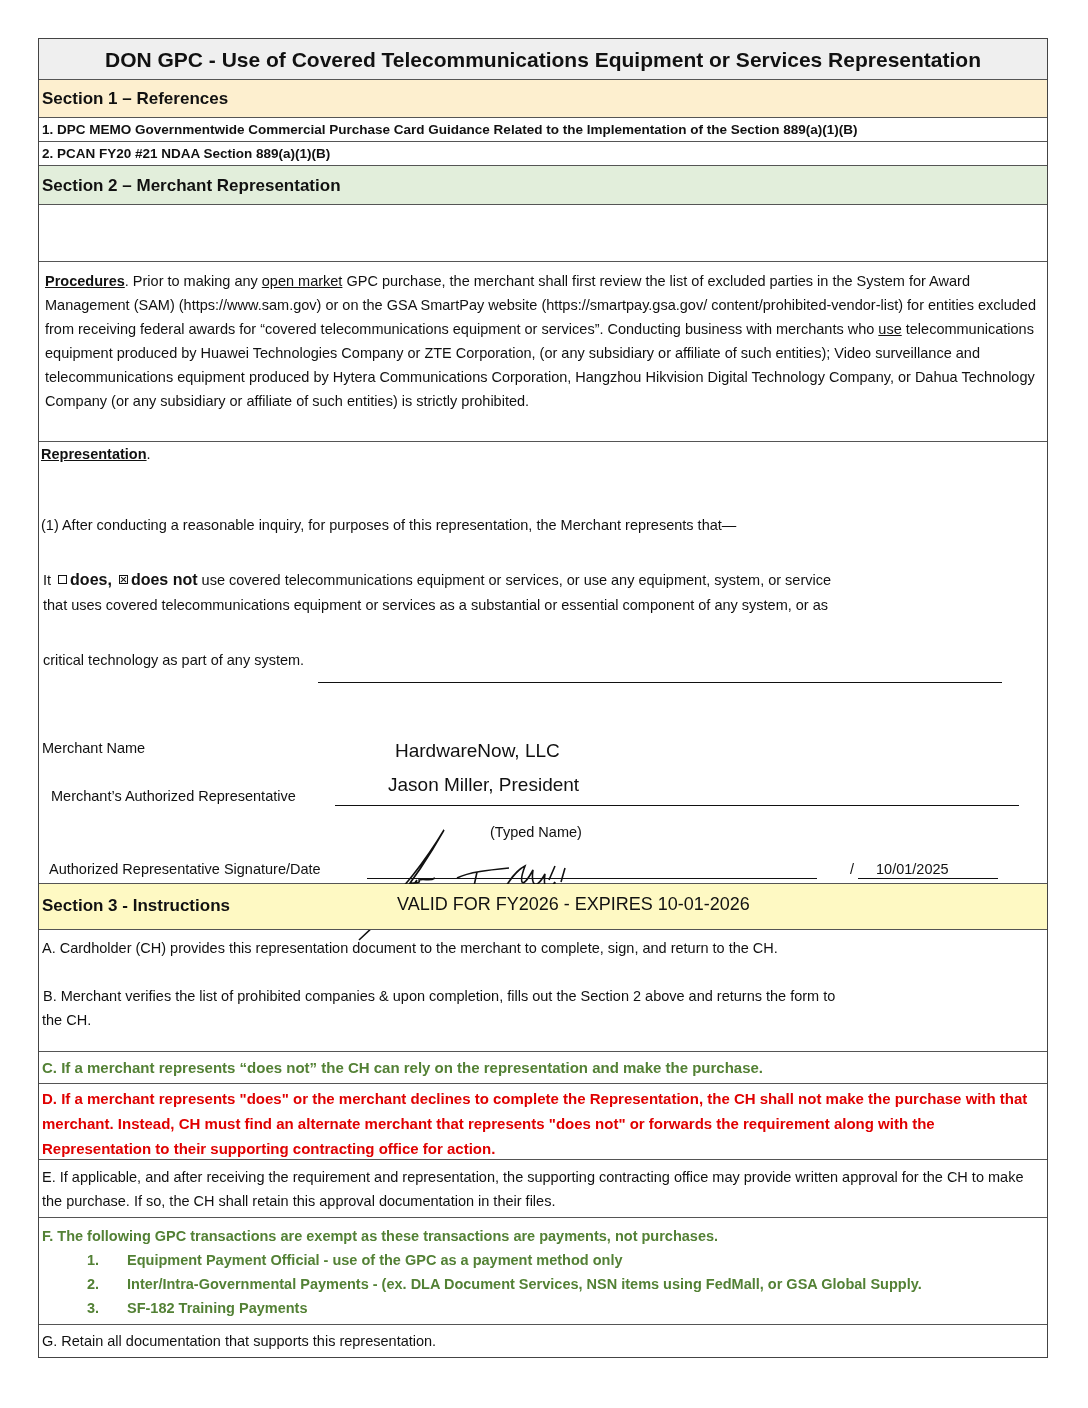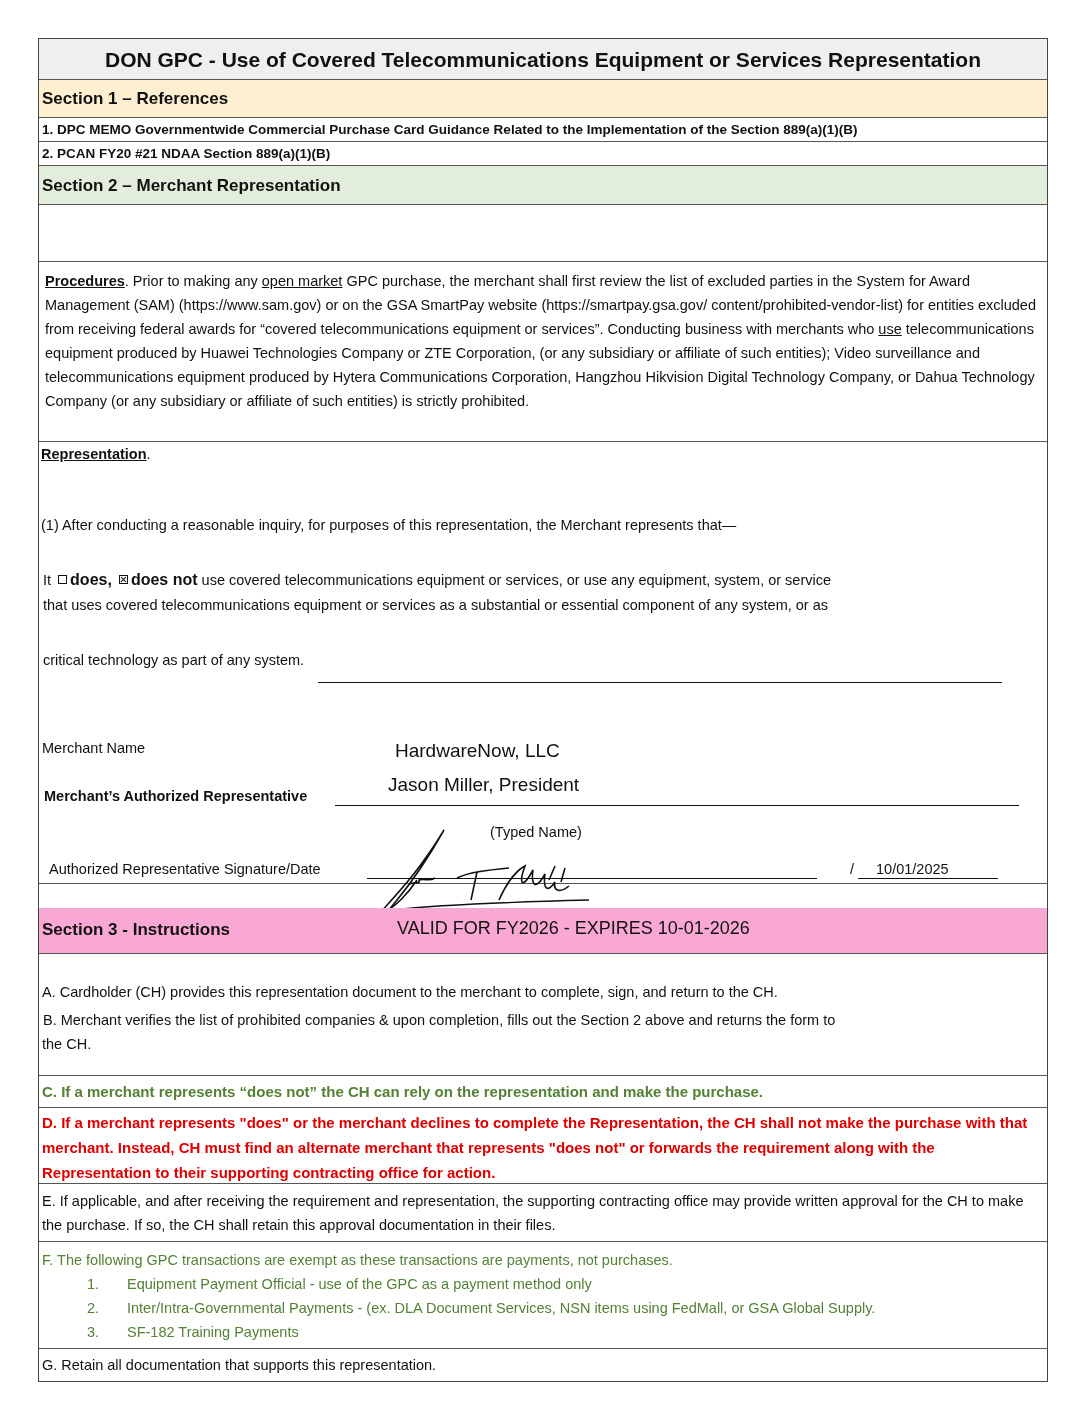--- a/index.html
+++ b/index.html
@@ -10,26 +10,26 @@
   .title { height: 41px; background: #efefef; font-weight: bold; font-size: 21px; text-align: center; line-height: 41px; }
   .sec1 { height: 38px; background: #fdefcf; font-weight: bold; font-size: 17px; line-height: 38px; padding-left: 3px; }
   .ref { height: 24px; font-weight: bold; font-size: 13.5px; line-height: 24px; padding-left: 3px; }
   .sec2 { height: 39px; background: #e2eedb; font-weight: bold; font-size: 17px; line-height: 39px; padding-left: 3px; }
   .blank { height: 57px; }
   .proc { height: 180px; font-size: 14.5px; line-height: 24px; padding: 7px 6px 0 6px; }
   .u { text-decoration: underline; }
   .b { font-weight: bold; }
   .rep { height: 442px; font-size: 14.5px; }
   .abs { position: absolute; white-space: nowrap; }
-  .sec3 { height: 46px; background: #f9a8d4; margin-top: 24px; }
+  .sec3 { height: 46px; background: #fef9c3; }
   .instr-ab { height: 122px; font-size: 14.5px; }
   .instr-c { height: 32px; color: #538135; font-weight: bold; font-size: 15px; line-height: 32px; padding-left: 3px; }
   .instr-d { height: 76px; color: #e00000; font-weight: bold; font-size: 15px; line-height: 25px; padding: 2px 3px 0 3px; }
   .instr-e { height: 58px; font-size: 14.5px; line-height: 24px; padding: 5px 3px 0 3px; }
-  .instr-f { height: 107px; color: #538135; font-weight: normal; font-size: 14.5px; }
+  .instr-f { height: 107px; color: #538135; font-weight: bold; font-size: 14.5px; }
   .instr-g { height: 32px; font-size: 14.5px; line-height: 32px; padding-left: 3px; }
   .line { position: absolute; border-bottom: 1px solid #111; height: 0; }
   .hand { font-family: "Liberation Sans", sans-serif; font-size: 19px; }
   .cb { display: inline-block; width: 9px; height: 9px; border: 1px solid #111; vertical-align: 1px; margin: 0 3px; position: relative; box-sizing: border-box; }
   .cb.checked::before, .cb.checked::after { content: ""; position: absolute; left: 0; top: 3px; width: 7px; height: 1.4px; background: #111; }
   .cb.checked::before { transform: rotate(45deg); }
   .cb.checked::after { transform: rotate(-45deg); }
 </style>
 </head>
 <body>
@@ -60,21 +60,21 @@
       <span class="cb checked" id="cb-does-not"></span><span class="b" style="font-size:16px;">does not</span><span> use covered telecommunications equipment or services, or use any equipment, system, or service</span>
     </div>
     <div class="abs" style="left:4px; top:155px;">that uses covered telecommunications equipment or services as a substantial or essential component of any system, or as</div>
     <div class="abs" style="left:4px; top:179px;margin-top:31px;">critical technology as part of any system.</div>
 
     <div class="line" style="left:279px; top:240px; width:684px;"></div>
 
     <div class="abs" style="left:3px; top:298px;">Merchant Name</div>
     <div class="abs hand" style="left:356px; top:298px;">HardwareNow, LLC</div>
 
-    <div class="abs" style="left:5px; top:346px;font-weight:bold;">Merchant’s Authorized Representative</div>
+    <div class="abs" style="left:12px; top:346px;">Merchant’s Authorized Representative</div>
     <div class="line" style="left:296px; top:363px; width:684px;"></div>
     <div class="abs hand" style="left:349px; top:332px;">Jason Miller, President</div>
     <div class="abs" style="left:451px; top:382px;">(Typed Name)</div>
 
     <div class="abs" style="left:10px; top:419px;">Authorized Representative Signature/Date</div>
     <div class="line" style="left:328px; top:436px; width:450px;"></div>
     <svg class="abs" style="left:310px; top:380px;" width="240" height="125" viewBox="0 0 240 125">
       <path d="M10 118 C 30 100, 60 70, 95 8 C 70 50, 45 75, 30 92 C 45 88, 60 70, 68 58 M60 62 C 66 60, 72 62, 70 58 C 76 56, 80 60, 86 56" fill="none" stroke="#111" stroke-width="1.6"></path>
       <path d="M108 56 C 120 50, 140 48, 160 46 M128 50 L 122 78" fill="none" stroke="#111" stroke-width="1.6"></path>
       <path d="M150 78 C 158 60, 168 48, 176 44 C 170 60, 172 70, 184 48 C 182 62, 186 70, 196 52 C 194 66, 198 72, 206 60 C 204 68, 210 72, 220 64 M200 58 L 206 44 M212 60 L 216 46" fill="none" stroke="#111" stroke-width="1.6"></path>
@@ -84,21 +84,21 @@
     <div class="line" style="left:819px; top:436px; width:140px;"></div>
     <div class="abs" style="left:837px; top:419px;">10/01/2025</div>
   </div>
 
   <div class="row sec3">
     <div class="abs b" style="left:3px; top:12px; font-size:17px;">Section 3 - Instructions</div>
     <div class="abs" style="left:358px; top:10px; font-size:18px;">VALID FOR FY2026 - EXPIRES 10-01-2026</div>
   </div>
 
   <div class="row instr-ab">
-    <div class="abs" style="left:3px; top:10px;margin-top:20px;">A. Cardholder (CH) provides this representation document to the merchant to complete, sign, and return to the CH.</div>
+    <div class="abs" style="left:3px; top:10px;">A. Cardholder (CH) provides this representation document to the merchant to complete, sign, and return to the CH.</div>
     <div class="abs" style="left:4px; top:58px;">B. Merchant verifies the list of prohibited companies &amp; upon completion, fills out the Section 2 above and returns the form to</div>
     <div class="abs" style="left:3px; top:82px;">the CH.</div>
   </div>
 
   <div class="row instr-c">C.  If a merchant represents “does not” the CH can rely on the representation and make the purchase.</div>
   <div class="row instr-d">D.  If a merchant represents "does" or the merchant declines to complete the Representation, the CH shall not make the purchase with that merchant. Instead, CH must find an alternate merchant that represents "does not" or forwards the requirement along with the Representation to their supporting contracting office for action.</div>
   <div class="row instr-e">E.  If applicable, and after receiving the requirement and representation, the supporting contracting office may provide written approval for the CH to make the purchase. If so, the CH shall retain this approval documentation in their files.</div>
 
   <div class="row instr-f">
     <div class="abs" style="left:3px; top:10px;">F.  The following GPC transactions are exempt as these transactions are payments, not purchases.</div>

